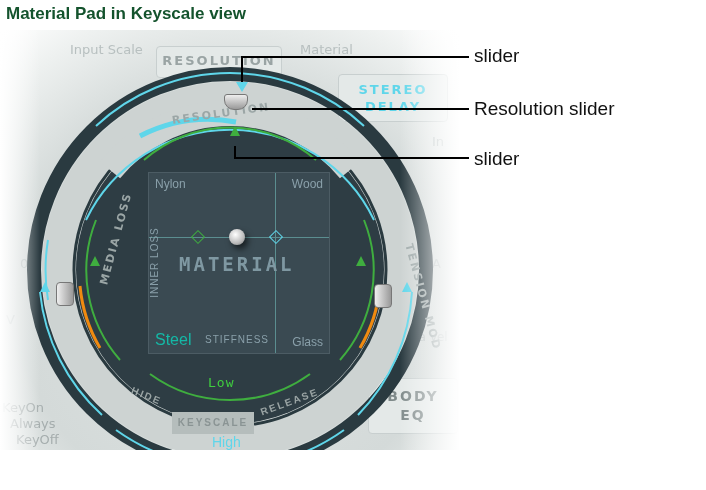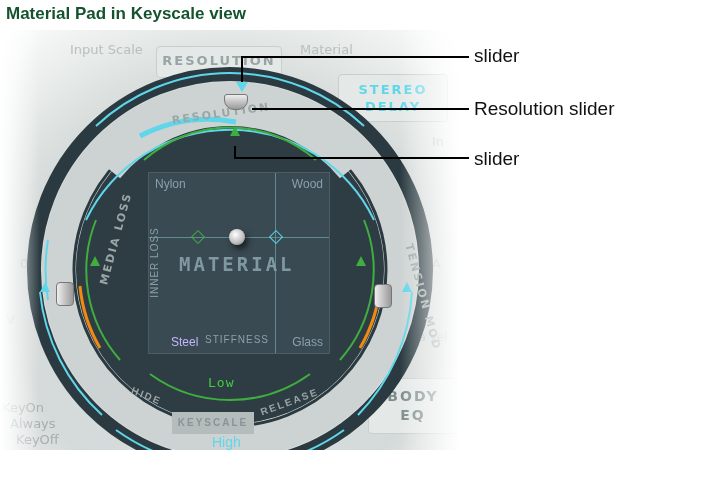--- a/index.html
+++ b/index.html
@@ -87,21 +87,21 @@
     <text x="172" y="90" font-size="11" fill="#9ba6a6" font-weight="bold" letter-spacing="2" transform="rotate(-8 200 88)">RESOLUTION</text>
     <text x="72" y="270" font-size="11" fill="#9ba6a6" font-weight="bold" letter-spacing="2" transform="rotate(-75 80 240)">MEDIA LOSS</text>
     <text x="340" y="180" font-size="11" fill="#9ba6a6" font-weight="bold" letter-spacing="2" transform="rotate(75 350 240)">TENSION MOD</text>
   </svg>
 
   <div style="position:absolute;left:148px;top:142px;width:180px;height:180px;background:#3a4a52;border:1px solid #4c5c64;">
     <div style="position:absolute;left:0;top:64px;width:100%;height:1px;background:#5b8e90;"></div>
     <div style="position:absolute;left:126px;top:0;width:1px;height:100%;background:#5b8e90;"></div>
     <span style="position:absolute;left:6px;top:4px;color:#8aa0aa;font-size:12px;">Nylon</span>
     <span style="position:absolute;right:6px;top:4px;color:#8aa0aa;font-size:12px;">Wood</span>
-    <span style="position:absolute;left:6px;bottom:4px;color:#c4b5fd;font-size:12px;margin-left:16px;">Steel</span>
+    <span style="position:absolute;left:6px;bottom:4px;color:#14b8a6;font-size:16px;">Steel</span>
     <span style="position:absolute;right:6px;bottom:4px;color:#8aa0aa;font-size:12px;">Glass</span>
     <span style="position:absolute;left:30px;top:80px;color:#7f98a2;font-size:19px;font-weight:bold;letter-spacing:3px;font-family:'DejaVu Sans Mono',monospace;">MATERIAL</span>
     <span style="position:absolute;left:56px;bottom:8px;color:#8aa0aa;font-size:10px;letter-spacing:1px;">STIFFNESS</span>
     <span style="position:absolute;left:-30px;top:84px;color:#8aa0aa;font-size:10px;letter-spacing:1px;transform:rotate(-90deg);">INNER LOSS</span>
     <div style="position:absolute;left:44px;top:59px;width:8px;height:8px;border:1.5px solid #3fae3f;transform:rotate(45deg);"></div>
     <div style="position:absolute;left:122px;top:59px;width:8px;height:8px;border:1.5px solid #5fd6ea;transform:rotate(45deg);"></div>
     <div style="position:absolute;left:80px;top:56px;width:16px;height:16px;border-radius:50%;background:radial-gradient(circle at 40% 35%,#fff,#bbb 60%,#777);box-shadow:3px 4px 6px rgba(0,0,0,0.6);"></div>
   </div>
 
   <div style="position:absolute;left:224px;top:64px;width:22px;height:14px;border-radius:3px 3px 10px 10px;background:linear-gradient(#eee,#999);border:1px solid #777;"></div>

